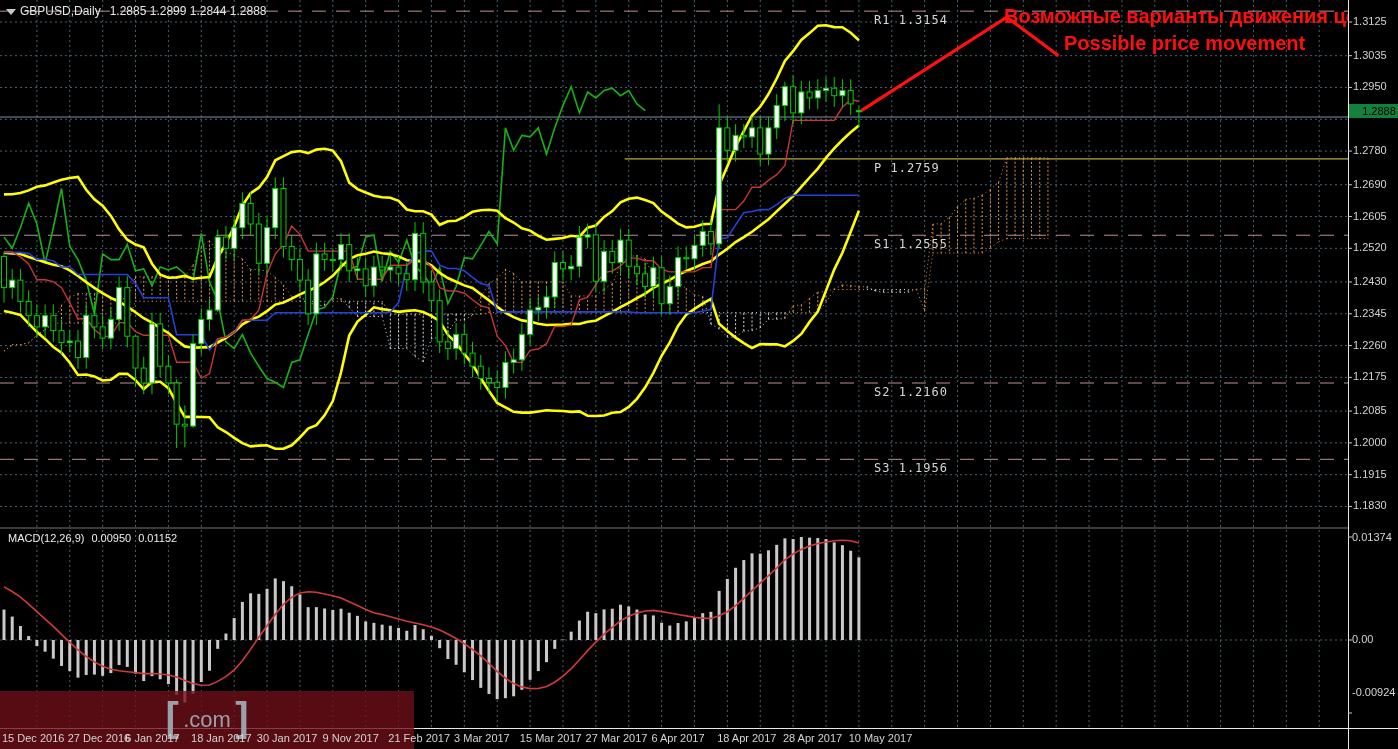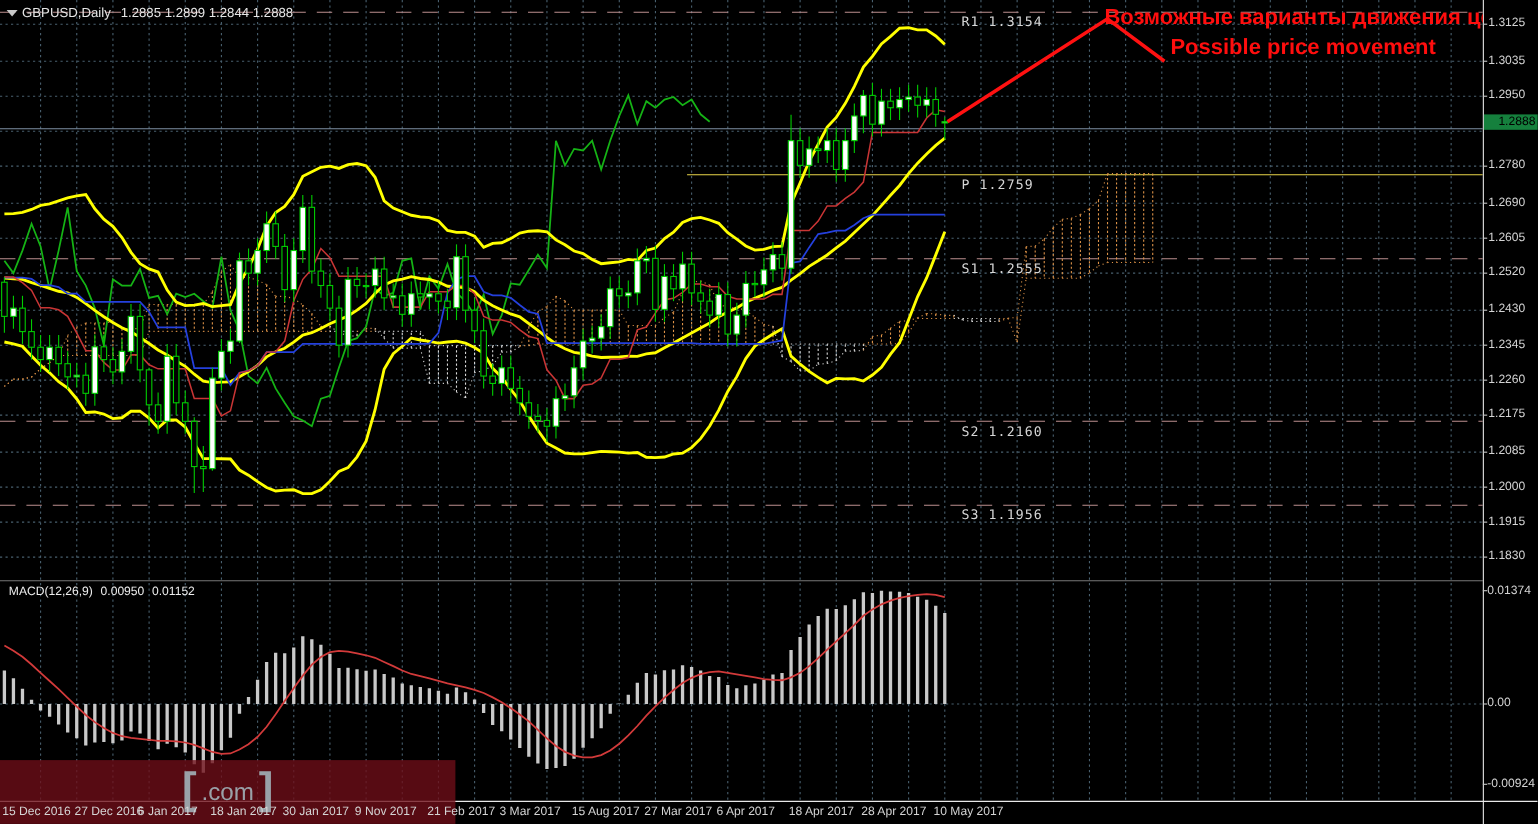--- a/index.html
+++ b/index.html
@@ -926,28 +926,28 @@
       <div class="ptick" style="top: 467.661px;">1.1915</div>
       <div class="ptick" style="top: 499.459px;">1.1830</div>
       <div class="dtick" style="left: 2px;">15 Dec 2016</div>
       <div class="dtick" style="left: 67.76px;">27 Dec 2016</div>
       <div class="dtick" style="left: 125.3px;">6 Jan 2017</div>
       <div class="dtick" style="left: 191.06px;">18 Jan 2017</div>
       <div class="dtick" style="left: 256.82px;">30 Jan 2017</div>
       <div class="dtick" style="left: 322.58px;">9 Nov 2017</div>
       <div class="dtick" style="left: 388.34px;">21 Feb 2017</div>
       <div class="dtick" style="left: 454.1px;">3 Mar 2017</div>
-      <div class="dtick" style="left: 519.86px;">15 Aug 2017</div>
+      <div class="dtick" style="left: 519.86px;">15 Mar 2017</div>
       <div class="dtick" style="left: 585.62px;">27 Mar 2017</div>
       <div class="dtick" style="left: 651.38px;">6 Apr 2017</div>
       <div class="dtick" style="left: 717.14px;">18 Apr 2017</div>
       <div class="dtick" style="left: 782.9px;">28 Apr 2017</div>
       <div class="dtick" style="left: 848.66px;">10 May 2017</div>
       <div class="pivot-label" style="top: 13.1511px;">R1 1.3154</div>
       <div class="pivot-label" style="top: 160.921px;">P 1.2759</div>
       <div class="pivot-label" style="top: 237.237px;">S1 1.2555</div>
       <div class="pivot-label" style="top: 385.007px;">S2 1.2160</div>
       <div class="pivot-label" style="top: 461.323px;">S3 1.1956</div>
       <div class="mtick" style="top: 531px; text-align: center;">0.01374</div>
       <div class="mtick" style="top: 633px;">0.00</div>
-      <div class="mtick" style="top: 706px; text-align: center;">-0.00924</div>
+      <div class="mtick" style="top: 686px; text-align: center;">-0.00924</div>
     </div>
 </div>
 
 </body></html>

